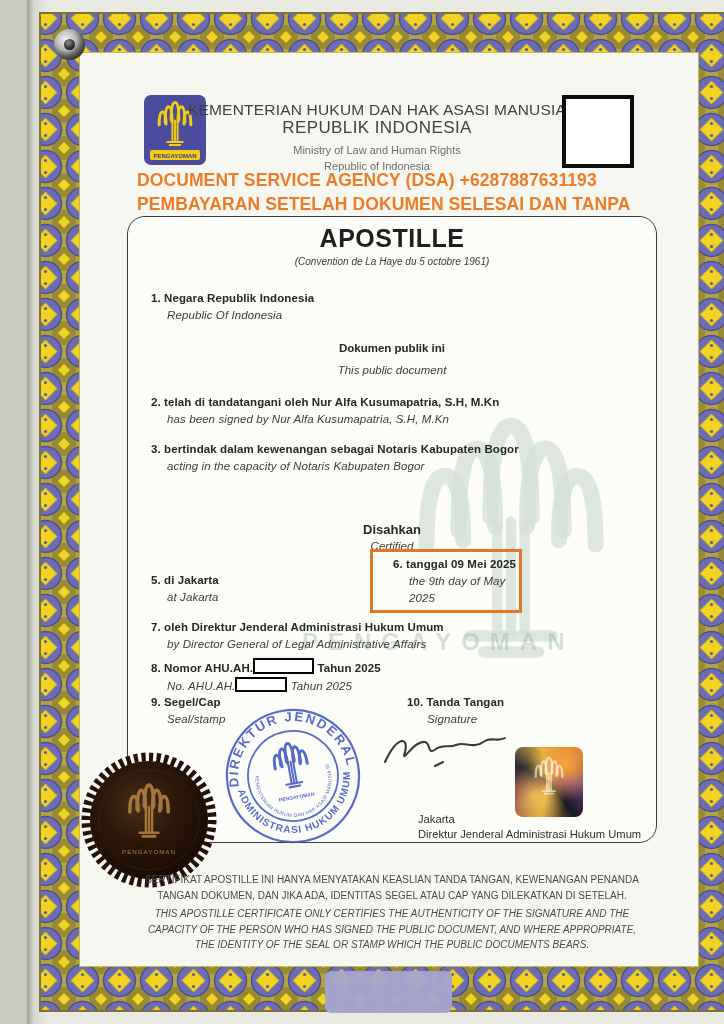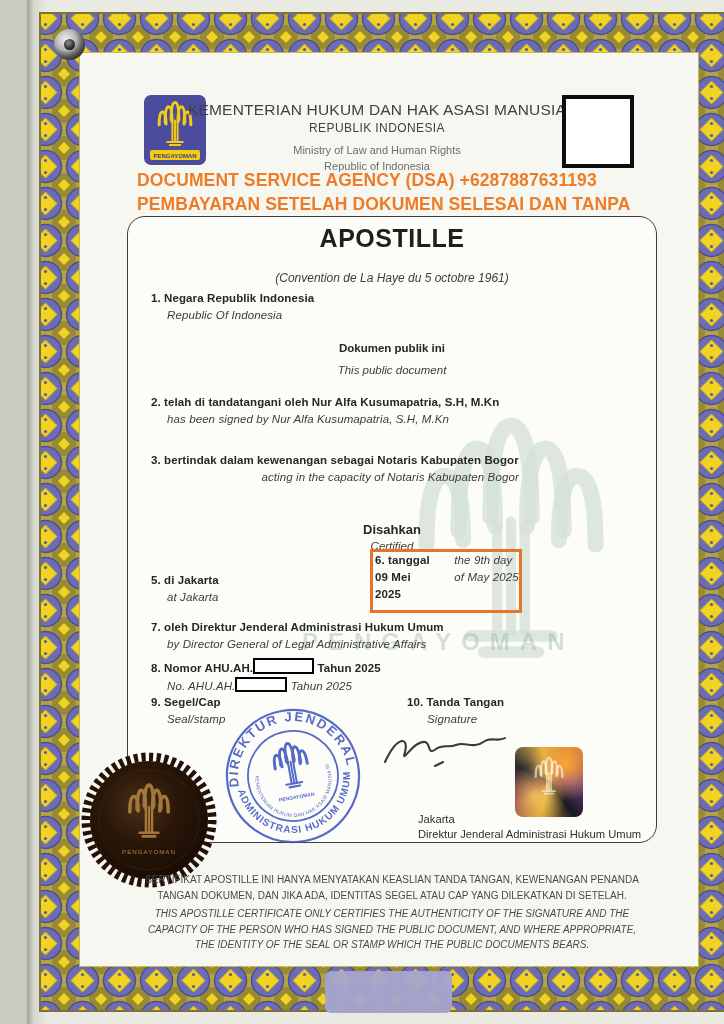--- a/index.html
+++ b/index.html
@@ -10,27 +10,27 @@
   .ctr{text-align:center;}
   .it{font-style:italic;font-weight:400;color:#3c3c3c;}
   .idl{font-weight:600;color:#262626;}
   .item{font-size:11.5px;line-height:17px;letter-spacing:.1px;}
   .item .en{margin-left:16px;}
   .sheet{left:53px;top:53px;width:618px;height:913px;background:#f6f7f1;}
   .inner-box{left:100px;top:216px;width:530px;height:627px;border:1.8px solid #3c3c3c;
              border-radius:18px;background:#fcfcf9;box-sizing:border-box;}
   .ministry{left:150px;top:100px;width:400px;}
   .m1{font-size:15.5px;color:#414141;letter-spacing:.2px;line-height:19px;}
-  .m2{font-size:12px;color:#414141;letter-spacing:.4px;line-height:18px;}
+  .m2{font-size:17px;color:#414141;letter-spacing:.4px;line-height:18px;}
   .me{font-size:11px;color:#6d6d6d;line-height:14px;margin-top:2px;}
   .banner{left:110px;width:520px;font-size:17.5px;font-weight:700;color:#ee7c26;letter-spacing:.1px;}
   .qr-redact{left:535px;top:95px;width:64px;height:65px;background:#fff;border:4px solid #0d0d0d;}
   .blackbox{display:inline-block;background:#fff;border:2.5px solid #000;vertical-align:-2px;}
   .hl-box{left:343px;top:549px;width:152px;height:64px;border:3px solid #e5752a;
-          box-sizing:border-box;display:flex;flex-direction:row;justify-content:center;padding-left:2px;}
+          box-sizing:border-box;display:flex;flex-direction:column;justify-content:center;padding-left:20px;}
   .footer-txt{left:115px;width:500px;font-size:10px;line-height:15.5px;color:#4a4a4a;}
   .holo{left:488px;top:747px;width:68px;height:70px;border-radius:8px;overflow:hidden;
         background:
           radial-gradient(circle at 30% 70%, rgba(255,210,90,.85), rgba(255,120,40,.0) 45%),
           radial-gradient(circle at 75% 25%, rgba(255,170,60,.9), rgba(0,0,0,0) 50%),
           conic-gradient(from 40deg, #c96f2c, #6e3a86, #191920, #d9a13a, #7c2f52, #2a2a33, #e0b445, #c96f2c);}
   .grommet{left:27px;top:29px;width:31px;height:31px;border-radius:50%;
            background:radial-gradient(circle at 38% 34%, #f2f2f2, #b5b5b5 38%, #636363 58%, #262626 80%, #0c0c0c 100%);
            display:flex;align-items:center;justify-content:center;}
   .grommet span{width:11px;height:11px;border-radius:50%;background:radial-gradient(circle at 40% 35%, #8f8f8f, #1c1c1c 70%);}
@@ -110,35 +110,35 @@
   <div class="abs banner" style="top:194px;">PEMBAYARAN SETELAH DOKUMEN SELESAI DAN TANPA DP</div>
 
   <div class="abs inner-box"></div>
 
   <svg class="abs" style="left:368px;top:412px;opacity:.35" width="232" height="256">
     <use href="#tree" x="0" y="0" width="232" height="256" stroke="rgba(142,178,154,.8)"></use>
   </svg>
   <div class="abs wm-text">PENGAYOMAN</div>
 
   <div class="abs ctr" style="left:100px;top:224px;width:530px;font-size:25px;font-weight:700;letter-spacing:.5px;color:#1f1f1f;">APOSTILLE</div>
-  <div class="abs ctr it" style="left:100px;top:271px;width:530px;font-size:12px;">(Convention de La Haye du 5 octobre 1961)</div>
+  <div class="abs ctr it" style="left:100px;top:256px;width:530px;font-size:10px;">(Convention de La Haye du 5 octobre 1961)</div>
 
   <div class="abs item" style="left:124px;top:290px;">
     <div class="idl"><span>1.</span> <span>Negara Republik Indonesia</span></div>
     <div class="it en">Republic Of Indonesia</div>
   </div>
 
   <div class="abs ctr it" style="left:100px;top:364px;width:530px;font-size:11.5px;">This public document</div>
   <div class="abs ctr idl" style="left:100px;top:342px;width:530px;font-size:11.5px;">Dokumen publik ini</div>
 
   <div class="abs item" style="left:124px;top:394px;">
     <div class="idl"><span>2.</span> <span>telah di tandatangani oleh Nur Alfa Kusumapatria, S.H, M.Kn</span></div>
     <div class="it en">has been signed by Nur Alfa Kusumapatria, S.H, M.Kn</div>
   </div>
-  <div class="abs item" style="left:124px;top:452px;text-align:right;">
+  <div class="abs item" style="left:124px;top:441px;">
     <div class="idl"><span>3.</span> <span>bertindak dalam kewenangan sebagai Notaris Kabupaten Bogor</span></div>
     <div class="it en">acting in the capacity of Notaris Kabupaten Bogor</div>
   </div>
 
   <div class="abs ctr idl" style="left:100px;top:522px;width:530px;font-size:13px;">Disahkan</div>
   <div class="abs ctr it" style="left:100px;top:540px;width:530px;font-size:11.5px;">Certified</div>
 
   <div class="abs item" style="left:124px;top:572px;">
     <div class="idl"><span>5.</span> <span>di Jakarta</span></div>
     <div class="it en">at Jakarta</div>

